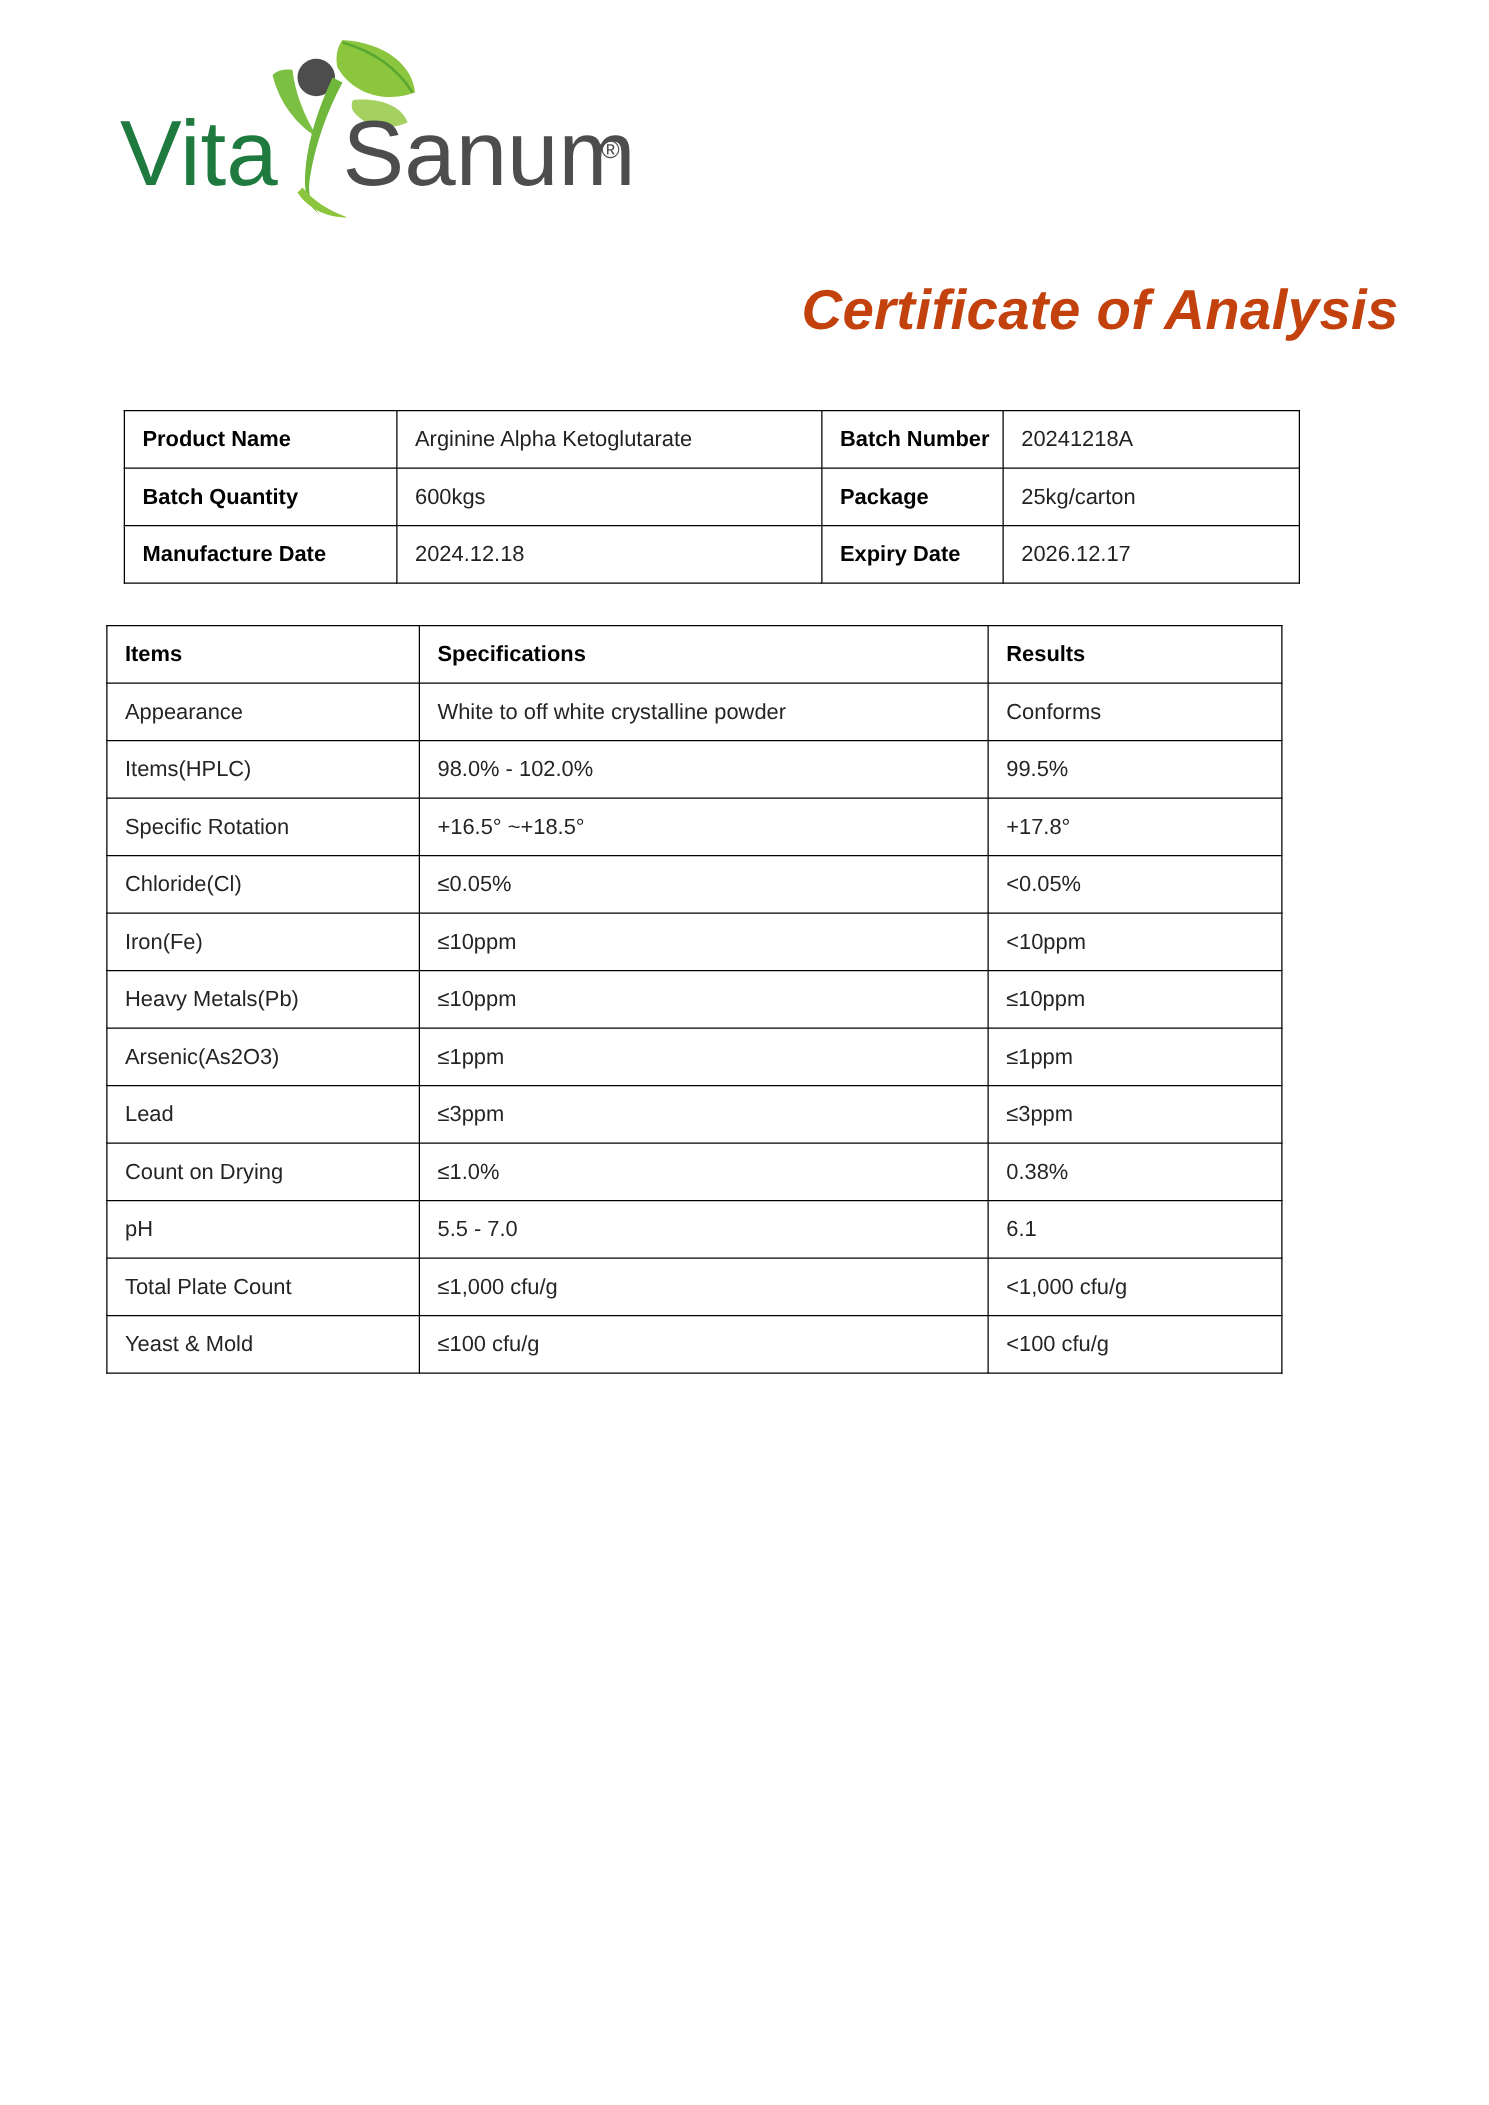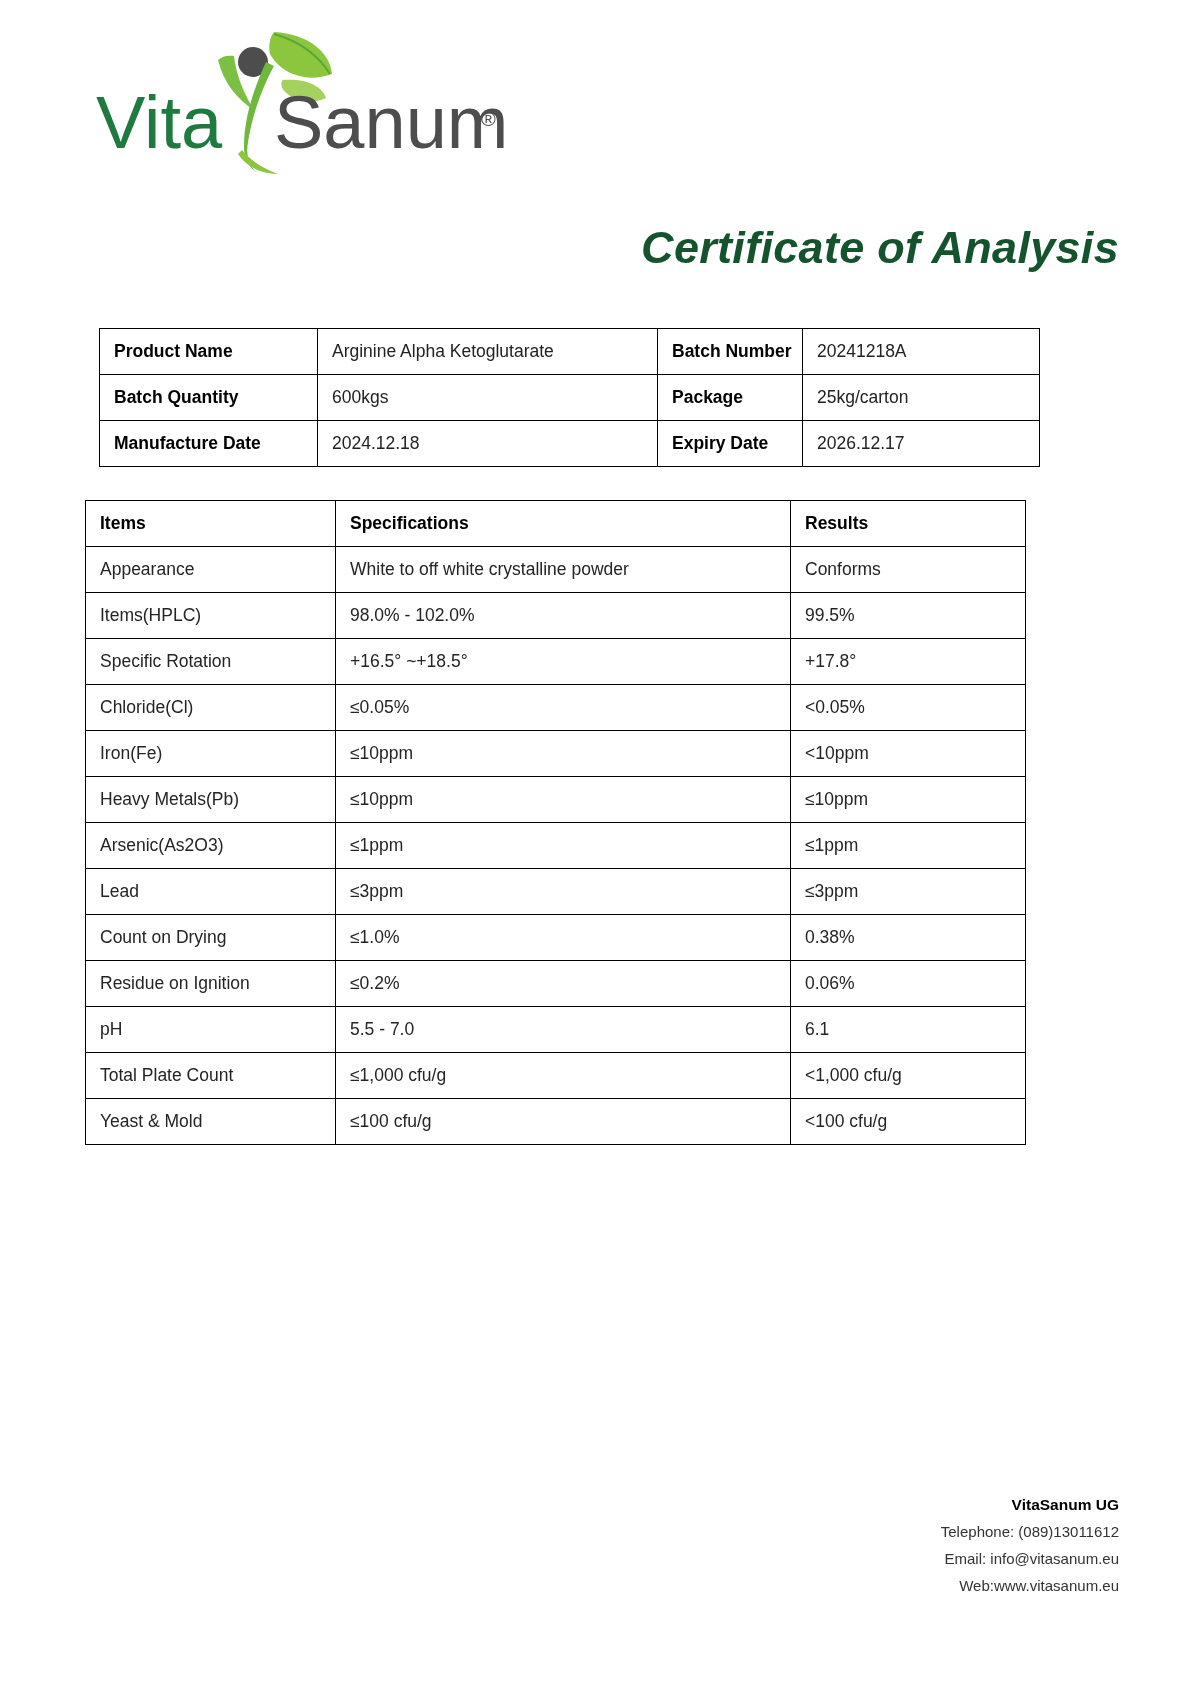--- a/index.html
+++ b/index.html
@@ -38,21 +38,21 @@
 
   
   .doc-title {
     position: absolute;
     right: 72px;
     top: 222px;
     font-size: 45px;
     font-weight: bold;
     font-style: italic;
     letter-spacing: 0.3px;
-    color: #14532d;
+    color: #c2410c;
     white-space: nowrap;
   }
 
   
   table {
     border-collapse: collapse;
     table-layout: fixed;
   }
   td, th {
     border: 1.4px solid #000;
@@ -228,42 +228,31 @@
         <td>Lead</td>
         <td>≤3ppm</td>
         <td>≤3ppm</td>
       </tr>
       <tr>
         <td>Count on Drying</td>
         <td>≤1.0%</td>
         <td>0.38%</td>
       </tr>
       <tr>
-        <td>Residue on Ignition</td>
-        <td>≤0.2%</td>
-        <td>0.06%</td>
-      </tr>
-      <tr>
         <td>pH</td>
         <td>5.5 - 7.0</td>
         <td>6.1</td>
       </tr>
       <tr>
         <td>Total Plate Count</td>
         <td>≤1,000 cfu/g</td>
         <td>&lt;1,000 cfu/g</td>
       </tr>
       <tr>
         <td>Yeast &amp; Mold</td>
         <td>≤100 cfu/g</td>
         <td>&lt;100 cfu/g</td>
       </tr>
     </tbody>
   </table>
 
-  <div class="footer">
-    <div class="company">VitaSanum UG</div>
-    <div class="line">Telephone:  (089)13011612</div>
-    <div class="line">Email: info@vitasanum.eu</div>
-    <div class="line">Web:www.vitasanum.eu</div>
-  </div>
 
 </div>
 
 </body></html>

